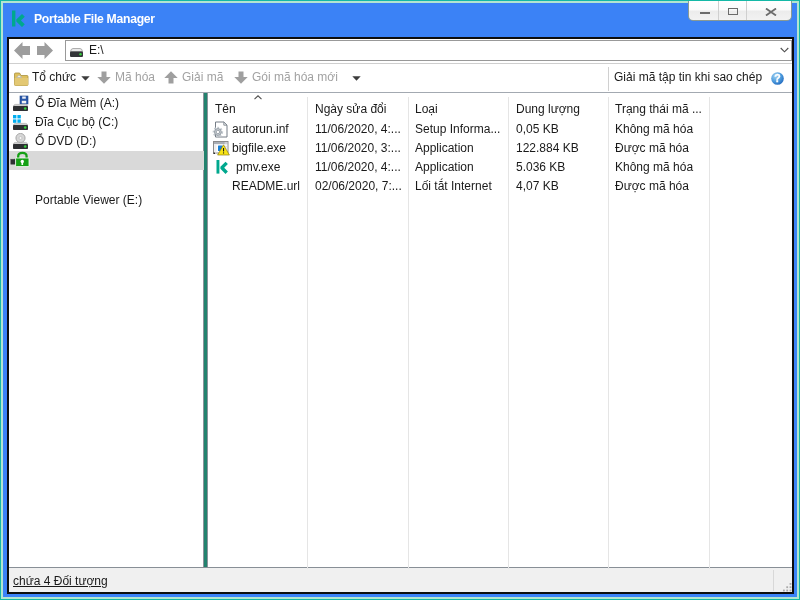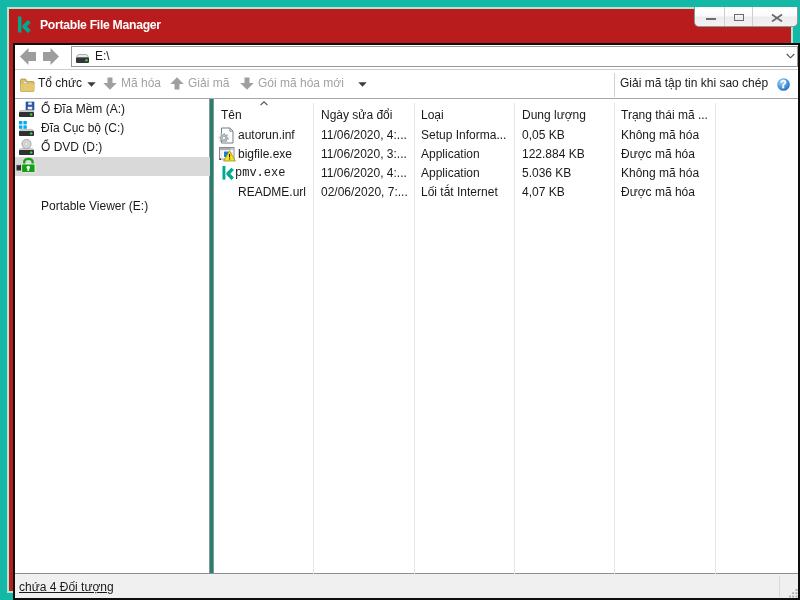--- a/index.html
+++ b/index.html
@@ -1,18 +1,18 @@
 <!DOCTYPE html>
 <html><head>
 <meta charset="utf-8">
 <style>
   html,body{margin:0;padding:0;}
   body{width:800px;height:600px;overflow:hidden;font-family:"Liberation Sans",sans-serif;}
   .abs{position:absolute;}
-  #win{position:absolute;left:0;top:0;width:800px;height:600px;background:#b91c1c;border:7px solid #14b8a6;box-sizing:border-box;box-shadow:inset 0 0 0 2px #b2e5cf;}
+  #win{position:absolute;left:0;top:0;width:800px;height:600px;background:#3b82f6;border:1px solid #14b8a6;box-sizing:border-box;box-shadow:inset 0 0 0 2px #b2e5cf;}
   #client{position:absolute;left:6px;top:36px;width:787px;height:557px;background:#fff;border:2px solid #0d0d0d;box-sizing:border-box;}
   #inner{position:absolute;left:0;top:0;width:783px;height:553px;overflow:hidden;}
   .t12{font-size:12px;color:#1a1a1a;}
   .grey{color:#a2a2a2;}
 </style>
 </head>
 <body>
 <div id="win">
 
   <svg class="abs" style="left:10px;top:9px;" width="14" height="17" viewBox="0 0 14 17">
@@ -170,21 +170,21 @@
     <div class="abs t12" style="left:406px;top:81px;height:19px;line-height:19px;">Setup Informa...</div>
     <div class="abs t12" style="left:507px;top:81px;height:19px;line-height:19px;">0,05 KB</div>
     <div class="abs t12" style="left:606px;top:81px;height:19px;line-height:19px;">Không mã hóa</div>
 
     <div class="abs t12" style="left:223px;top:100px;height:19px;line-height:19px;">bigfile.exe</div>
     <div class="abs t12" style="left:306px;top:100px;height:19px;line-height:19px;">11/06/2020, 3:...</div>
     <div class="abs t12" style="left:406px;top:100px;height:19px;line-height:19px;">Application</div>
     <div class="abs t12" style="left:507px;top:100px;height:19px;line-height:19px;">122.884 KB</div>
     <div class="abs t12" style="left:606px;top:100px;height:19px;line-height:19px;">Được mã hóa</div>
 
-    <div class="abs t12" style="left:220px;top:119px;height:19px;line-height:19px;font-family:Liberation Mono, monospace;">pmv.exe</div>
+    <div class="abs t12" style="left:227px;top:119px;height:19px;line-height:19px;">pmv.exe</div>
     <div class="abs t12" style="left:306px;top:119px;height:19px;line-height:19px;">11/06/2020, 4:...</div>
     <div class="abs t12" style="left:406px;top:119px;height:19px;line-height:19px;">Application</div>
     <div class="abs t12" style="left:507px;top:119px;height:19px;line-height:19px;">5.036 KB</div>
     <div class="abs t12" style="left:606px;top:119px;height:19px;line-height:19px;">Không mã hóa</div>
 
     <div class="abs t12" style="left:223px;top:138px;height:19px;line-height:19px;">README.url</div>
     <div class="abs t12" style="left:306px;top:138px;height:19px;line-height:19px;">02/06/2020, 7:...</div>
     <div class="abs t12" style="left:406px;top:138px;height:19px;line-height:19px;">Lối tắt Internet</div>
     <div class="abs t12" style="left:507px;top:138px;height:19px;line-height:19px;">4,07 KB</div>
     <div class="abs t12" style="left:606px;top:138px;height:19px;line-height:19px;">Được mã hóa</div>

